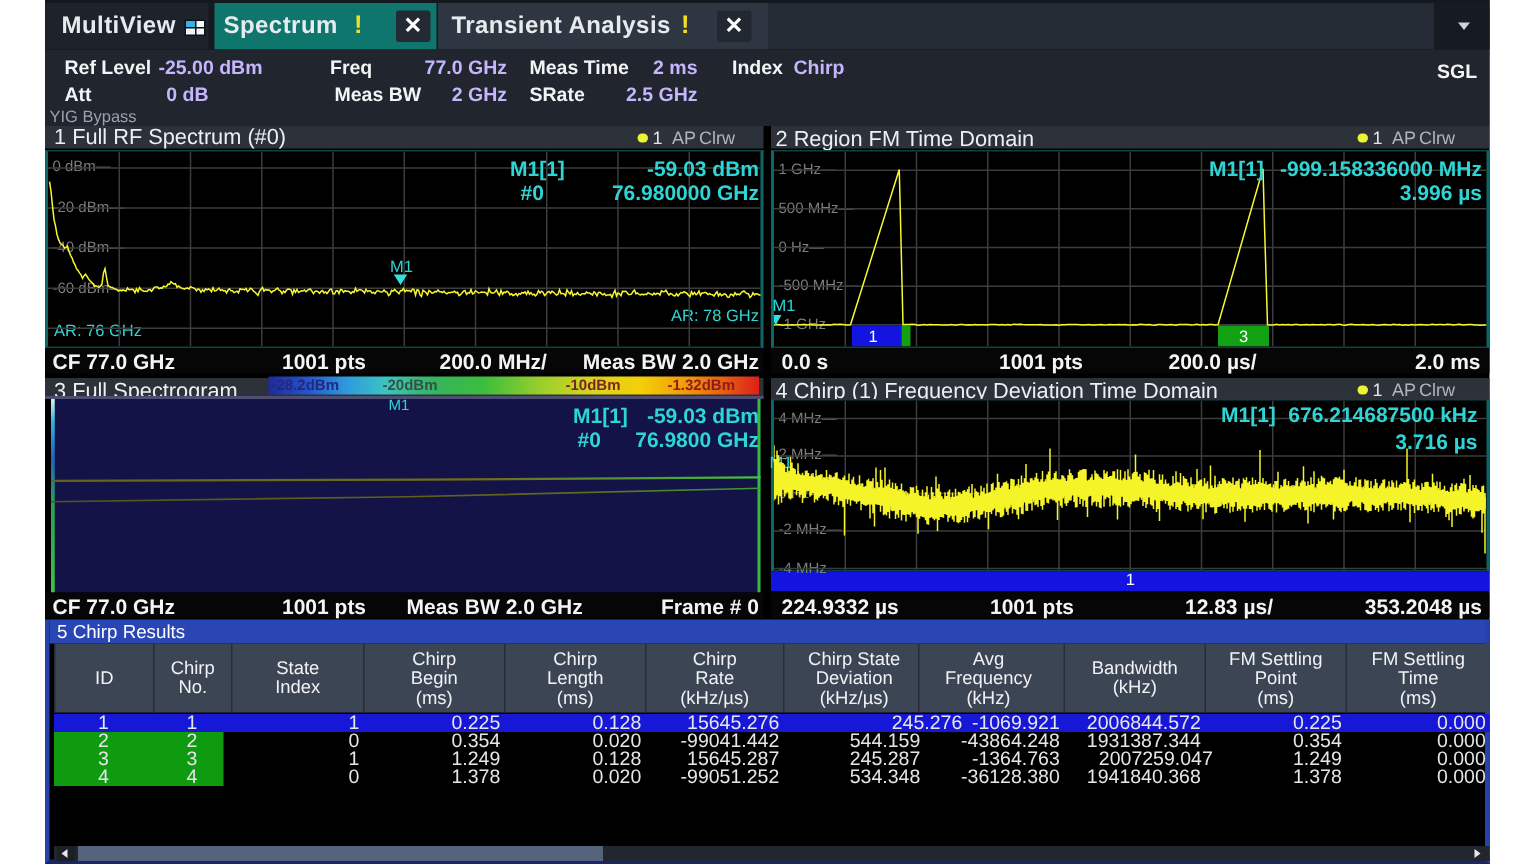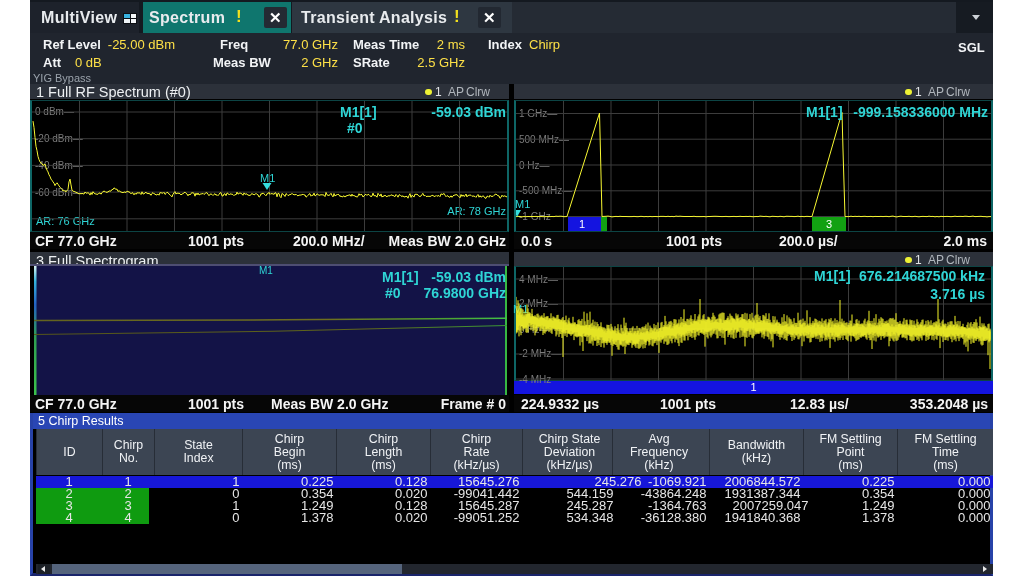--- a/index.html
+++ b/index.html
@@ -11,21 +11,21 @@
 .tabbar{position:absolute;left:30px;top:0;width:963px;height:33px;background:#141920}
 .topline{position:absolute;left:30px;top:0;width:963px;height:2px;background:#3d444d}
 .tab{position:absolute;top:2px;height:31px;background:#1a2028;color:#e8ebee;font-size:16px;font-weight:bold;letter-spacing:0.3px}
 .tab .lbl{position:absolute;top:7px}
 .xbtn{position:absolute;top:5px;width:23px;height:21px;background:#242a33;color:#fff;
  font-size:15px;font-weight:bold;text-align:center;line-height:21px;border-radius:2px}
 .warn{position:absolute;top:5px;color:#f2df1d;font-size:17px;font-weight:bold}
 
 .setbar{position:absolute;left:30px;top:33px;width:963px;height:51px;background:#20252e;color:#eceff2;font-size:13px}
 .setbar b{font-weight:bold;color:#f2f4f6}
-.setbar .v{color:#fde047;font-weight:normal}
+.setbar .v{color:#c4b5fd;font-weight:bold}
 
 .phdr{position:absolute;height:15px;background:#2c313a;color:#edf0f2;font-size:14.5px}
 .pftr{position:absolute;height:17px;background:#060606;color:#f4f4f4;font-size:14px;font-weight:bold}
 .pftr span{white-space:nowrap}
 .graph{position:absolute;background:#000;border-left:2px solid #0e6666;border-right:2px solid #0e6666;border-top:1px solid #0c4444;border-bottom:1px solid #0c4444}
 .glbl{position:absolute;color:#7d7d7d;font-size:10px;white-space:nowrap;z-index:1}
 .cy{color:#2fd5d5}
 .mkt{position:absolute;color:#2fd5d5;font-size:14px;font-weight:bold;white-space:nowrap;z-index:3}
 .lgd{position:absolute;top:1px;height:13px;font-size:12px;z-index:1}
 .lgd .d{position:absolute;top:3.5px;width:6.5px;height:6.5px;border-radius:50%;background:#eef235}
@@ -67,24 +67,24 @@
       <div class="xbtn" style="left:186px;background:#222831">✕</div>
     </div>
 <div class="abs" style="left:512px;top:2px;width:444px;height:31px;background:#252b34"></div>
 <div class="abs" style="left:956px;top:2px;width:37px;height:31px;background:#161b22"></div>
 <div class="abs" style="left:972px;top:15px;width:0;height:0;border-left:4px solid transparent;border-right:4px solid transparent;border-top:5px solid #cdd2d7"></div>
 
 <div class="setbar">
  <b class="abs" style="left:13px;top:4px">Ref Level</b>
       <span class="v abs" style="left:45px;top:4px;width:100px;text-align:right">-25.00 dBm</span>
  <b class="abs" style="left:13px;top:22px">Att</b>
-      <span class="v abs" style="left:45px;top:22px;width:100px;text-align:left">0 dB</span>
+      <span class="v abs" style="left:45px;top:22px;width:100px;text-align:center">0 dB</span>
  <b class="abs" style="left:190px;top:4px">Freq</b>
       <span class="v abs" style="left:240px;top:4px;width:68px;text-align:right">77.0 GHz</span>
- <b class="abs" style="left:183px;top:22px">Meas BW</b>
+ <b class="abs" style="left:193px;top:22px">Meas BW</b>
       <span class="v abs" style="left:240px;top:22px;width:68px;text-align:right">2 GHz</span>
  <b class="abs" style="left:323px;top:4px">Meas Time</b>
       <span class="v abs" style="left:390px;top:4px;width:45px;text-align:right">2 ms</span>
  <b class="abs" style="left:323px;top:22px">SRate</b>
       <span class="v abs" style="left:370px;top:22px;width:65px;text-align:right">2.5 GHz</span>
  <b class="abs" style="left:458px;top:4px">Index</b>
       <span class="v abs" style="left:499px;top:4px">Chirp</span>
  <b class="abs" style="left:928px;top:7px;font-size:13px">SGL</b>
  <span class="abs" style="left:3px;top:39px;font-size:11px;color:#9aa2ab">YIG Bypass</span>
 </div>
@@ -121,27 +121,29 @@
 <span class="glbl" style="left:35px;top:106px">0 dBm—</span>
 <span class="glbl" style="left:35px;top:133px">-20 dBm—</span>
 <span class="glbl" style="left:35px;top:160px">-40 dBm—</span>
 <span class="glbl" style="left:35px;top:187px">-60 dBm—</span>
 <span class="glbl cy" style="left:36px;top:215px;font-size:11px">AR:&nbsp;76&nbsp;GHz</span>
 <span class="glbl cy" style="left:406px;top:205px;width:100px;text-align:right;font-size:11px">AR:&nbsp;78&nbsp;GHz</span>
 <span class="glbl cy" style="left:260px;top:172px;font-size:11px">M1</span>
 <span class="mkt" style="left:340px;top:104px">M1[1]</span>
     <span class="mkt" style="left:356px;top:104px;width:150px;text-align:right">-59.03 dBm</span>
 <span class="mkt" style="left:347px;top:120px">#0</span>
+    <span class="mkt" style="left:356px;top:120px;width:150px;text-align:right">76.980000 GHz</span>
 <div class="pftr" style="left:30px;top:232px;width:479px">
       <span class="abs" style="left:5px;top:1px">CF 77.0 GHz</span>
       <span class="abs" style="left:158px;top:1px">1001 pts</span>
       <span class="abs" style="left:263px;top:1px">200.0 MHz/</span>
       <span class="abs" style="left:352px;top:1px;width:124px;text-align:right">Meas BW 2.0 GHz</span>
     </div>
 <div class="phdr" style="left:514px;top:84px;width:479px">
+      <span style="position:absolute;left:3px;top:1px">2 Region FM Time Domain</span>
       <span class="lgd" style="left:0;width:479px">
         <span class="d" style="left:391px"></span>
         <span class="n" style="left:401px">1</span>
         <span class="g" style="left:414px">AP</span>
         <span class="g" style="left:432px">Clrw</span>
       </span>
     </div>
 <div class="graph" style="left:514px;top:100px;width:479px;height:132px"></div>
 <svg class="abs gsvg" style="left:516px;top:101px" width="475" height="130" viewBox="0 0 475 130">
 <g stroke="#3c3c3c" stroke-width="1">
@@ -169,28 +171,35 @@
 <path d="M-2 109 L5 109 L1 116 Z" fill="#35dede"></path>
 </svg>
 <span class="glbl" style="left:519px;top:108px">1 GHz—</span>
 <span class="glbl" style="left:519px;top:134px">500 MHz—</span>
 <span class="glbl" style="left:519px;top:160px">0 Hz—</span>
 <span class="glbl" style="left:519px;top:185px">-500 MHz—</span>
 <span class="glbl" style="left:519px;top:211px">-1 GHz</span>
 <span class="glbl cy" style="left:515px;top:198px;font-size:11px">M1</span>
 <span class="mkt" style="left:806px;top:104px">M1[1]</span>
     <span class="mkt" style="left:818px;top:104px;width:170px;text-align:right">-999.158336000 MHz</span>
+<span class="mkt" style="left:838px;top:120px;width:150px;text-align:right">3.996 µs</span>
 <div class="pftr" style="left:514px;top:232px;width:479px">
       <span class="abs" style="left:7px;top:1px">0.0 s</span>
       <span class="abs" style="left:152px;top:1px">1001 pts</span>
       <span class="abs" style="left:265px;top:1px">200.0 µs/</span>
       <span class="abs" style="left:360px;top:1px;width:113px;text-align:right">2.0 ms</span>
     </div>
 <div class="phdr" style="left:30px;top:252px;width:479px">
       <span style="position:absolute;left:6px;top:1px">3 Full Spectrogram</span>
+    </div>
+<div class="abs" style="left:179px;top:251px;width:327px;height:12px;background:linear-gradient(to right,#1e2a9a 0%,#2356cc 8%,#2f9ade 16%,#3cc4c0 24%,#35b45c 34%,#3dbd3d 44%,#9ecf2c 56%,#d8d51e 66%,#f4cf06 76%,#f29a0a 85%,#e85c12 93%,#de1f1a 100%);font-size:10px;font-weight:bold;line-height:13px;white-space:nowrap">
+      <span class="abs" style="left:2px;color:#27277d">-28.2dBm</span>
+      <span class="abs" style="left:76px;color:#375244">-20dBm</span>
+      <span class="abs" style="left:198px;color:#7c2424">-10dBm</span>
+      <span class="abs" style="left:266px;color:#8c1d1d">-1.32dBm</span>
     </div>
 <div class="abs" style="left:30px;top:266px;width:479px;height:129px;background:#000"></div>
 <div class="abs" style="left:30px;top:264px;width:479px;height:2px;background:#4e4e72"></div>
 <svg class="abs gsvg" style="left:33px;top:266px" width="475" height="129" viewBox="0 0 475 129">
 <defs>
 <linearGradient id="sgA" x1="0" y1="0" x2="1" y2="0">
  <stop offset="0" stop-color="#63631f"></stop>
           <stop offset="0.62" stop-color="#6e6e1d"></stop>
  <stop offset="0.85" stop-color="#4f9e2e"></stop>
           <stop offset="1" stop-color="#42c246"></stop>
@@ -219,20 +228,21 @@
     <span class="mkt" style="left:398px;top:269px;width:108px;text-align:right">-59.03 dBm</span>
 <span class="mkt" style="left:385px;top:285px">#0</span>
     <span class="mkt" style="left:398px;top:285px;width:108px;text-align:right">76.9800 GHz</span>
 <div class="pftr" style="left:30px;top:395px;width:479px">
       <span class="abs" style="left:5px;top:1px">CF 77.0 GHz</span>
       <span class="abs" style="left:158px;top:1px">1001 pts</span>
       <span class="abs" style="left:241px;top:1px">Meas BW 2.0 GHz</span>
       <span class="abs" style="left:360px;top:1px;width:116px;text-align:right">Frame # 0</span>
     </div>
 <div class="phdr" style="left:514px;top:252px;width:479px">
+      <span style="position:absolute;left:3px;top:1px">4 Chirp (1) Frequency Deviation Time Domain</span>
       <span class="lgd" style="left:0;width:479px">
         <span class="d" style="left:391px"></span>
         <span class="n" style="left:401px">1</span>
         <span class="g" style="left:414px">AP</span>
         <span class="g" style="left:432px">Clrw</span>
       </span>
     </div>
 <div class="graph" style="left:514px;top:266px;width:479px;height:115px"></div>
 <svg class="abs gsvg" style="left:516px;top:267px" width="475" height="113" viewBox="0 0 475 113">
 <g stroke="#3c3c3c" stroke-width="1">

